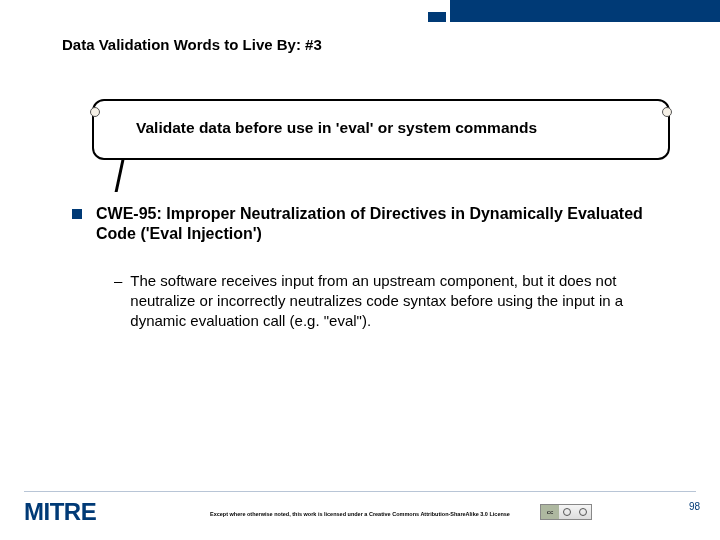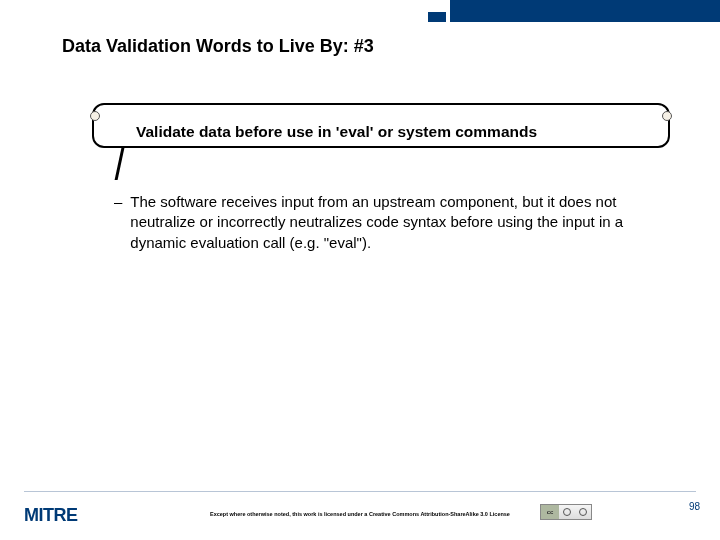--- a/index.html
+++ b/index.html
@@ -29,36 +29,36 @@
     height: 22px;
     background: #003a76;
   }
   .main {
     position: absolute;
     top: 36px;
     left: 62px;
     right: 40px;
   }
   .title {
-    font-size: 18px;
+    font-size: 15px;
     font-weight: bold;
     color: #000;
     margin-bottom: 46px;
   }
   .callout-wrap {
     position: relative;
     margin-left: 30px;
     margin-right: 10px;
     margin-bottom: 44px;
   }
   .callout {
     background: #fff;
     border: 2.5px solid #000;
     border-radius: 12px;
-    padding: 18px 16px 5px 42px;
+    padding: 18px 16px 21px 42px;
     font-size: 15.5px;
     font-weight: bold;
     color: #000;
   }
   .callout-knob {
     position: absolute;
     width: 10px;
     height: 10px;
     border-radius: 50%;
     background: #f5f0e6;
@@ -112,21 +112,21 @@
     bottom: 48px;
     height: 1px;
     background: #b8c5d6;
   }
   .logo {
     position: absolute;
     left: 24px;
     bottom: 14px;
     font-family: "Arial Black", Arial, sans-serif;
     font-weight: 900;
-    font-size: 18px;
+    font-size: 24px;
     color: #003a76;
     letter-spacing: -0.5px;
   }
   .license-text {
     position: absolute;
     left: 210px;
     bottom: 23px;
     font-size: 5.5px;
     font-weight: bold;
     color: #000;
@@ -181,20 +181,24 @@
 <div class="main">
   <h1 class="title">Data Validation Words to Live By: #3</h1>
 
   <div class="callout-wrap">
     <div class="callout-knob knob-left"></div>
     <div class="callout-knob knob-right"></div>
     <div class="callout">Validate data before use in 'eval' or system commands</div>
     <div class="callout-stem"></div>
   </div>
 
+  <div class="bullet-item">
+    <div class="bullet-square"></div>
+    <div class="bullet-text">CWE-95: Improper Neutralization of Directives in Dynamically Evaluated Code ('Eval Injection')</div>
+  </div>
 
   <div class="sub-item">
     <div class="sub-dash">–</div>
     <div>The software receives input from an upstream component, but it does not neutralize or incorrectly neutralizes code syntax before using the input in a dynamic evaluation call (e.g. "eval").</div>
   </div>
 </div>
 
 <div class="footer-line"></div>
 
 <div class="logo">MITRE</div>

